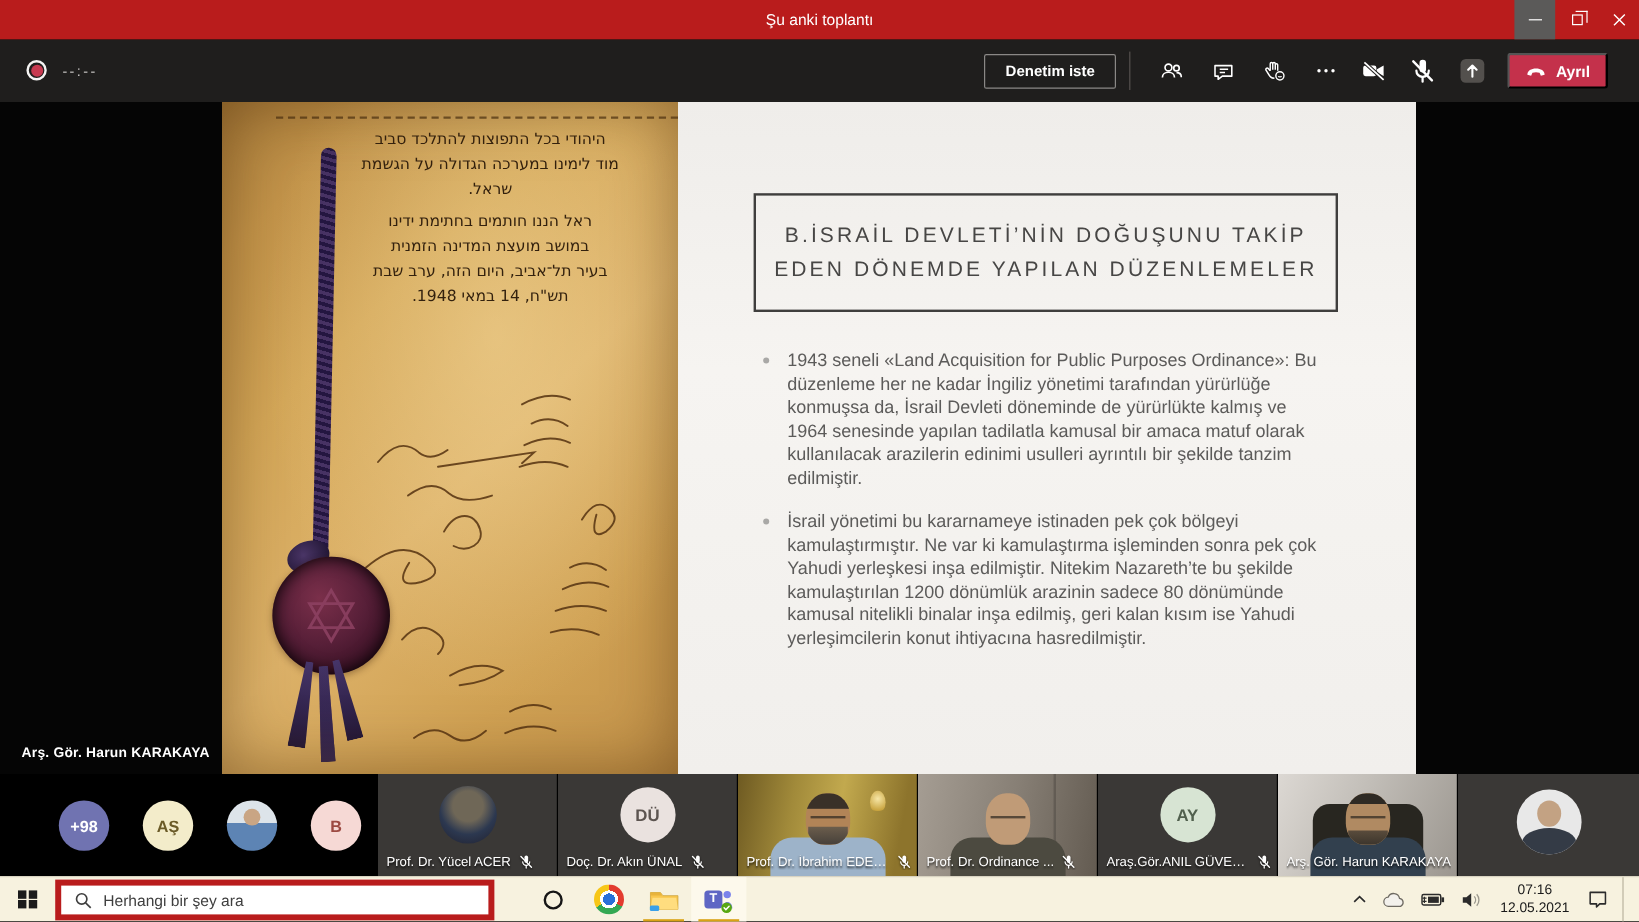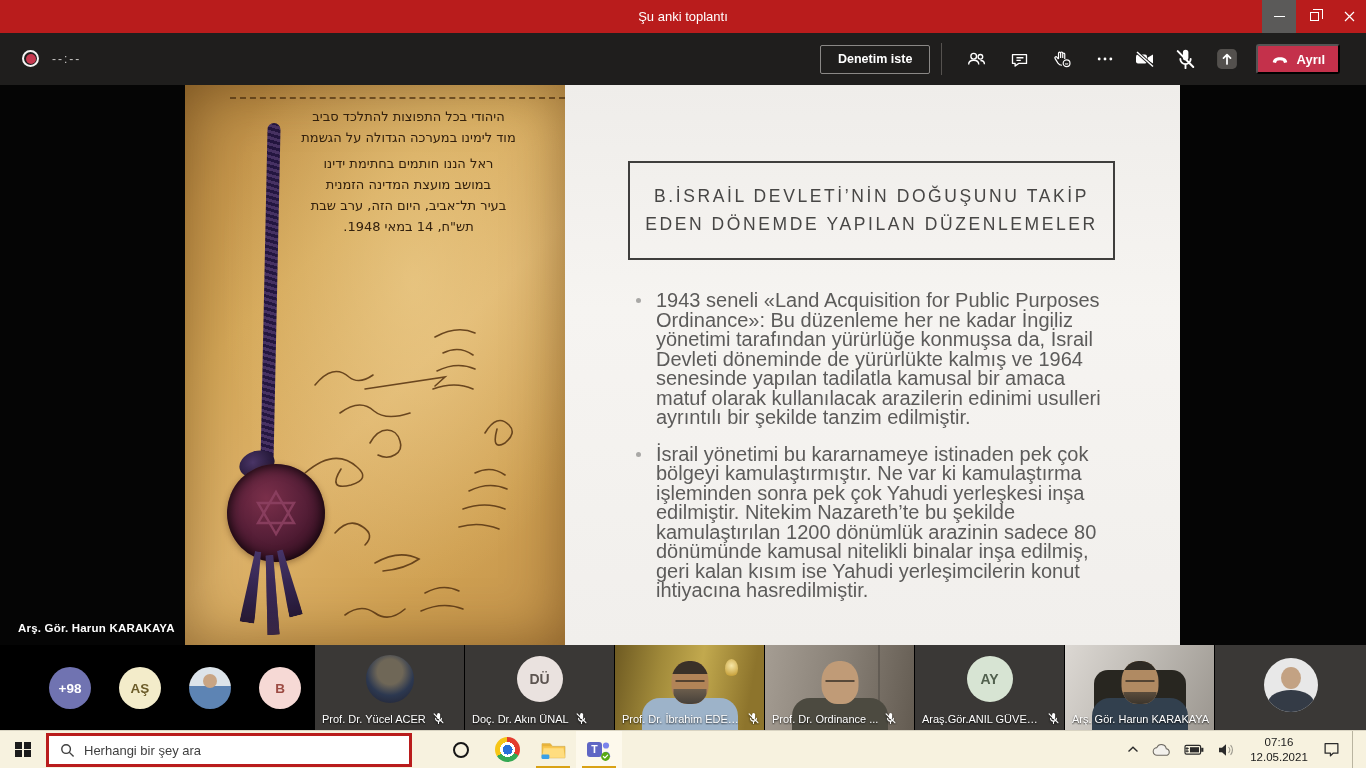--- a/index.html
+++ b/index.html
@@ -73,21 +73,21 @@
   .s3 { left:96px; top:464px; width:14px; height:68px; transform:rotate(-14deg);
         clip-path:polygon(30% 0,70% 0,100% 100%,0 100%); }
   .signatures { position:absolute; left:0; top:238px; width:380px; height:315px; }
 
   
   .title-box { position:absolute; left:443px; top:76px; width:487px; border:2px solid #3f3e3d;
                padding:19px 12px; text-align:center; }
   .title-box span { display:block; font-size:17.5px; letter-spacing:2.6px; line-height:1.62;
                     color:#474645; text-wrap:balance; }
   .bullets { position:absolute; left:448px; top:206px; width:476px; list-style:none; }
-  .bullets li { position:relative; padding-left:23px; margin-bottom:17px; font-size:20px;
+  .bullets li { position:relative; padding-left:23px; margin-bottom:17px; font-size:15px;
                 line-height:19.5px; color:#5c5b5a; }
   .bullets li::before { content:""; position:absolute; left:3px; top:7px; width:5px; height:5px;
                         border-radius:50%; background:#a9a8a6; }
 
   
   .filmstrip { position:absolute; top:645px; left:0; width:1366px; height:94px; background:#000;
                display:flex; }
   .bubble-zone { position:relative; width:315px; flex:none; }
   .bubble { position:absolute; top:22px; width:42px; height:42px; border-radius:50%;
             display:flex; align-items:center; justify-content:center; font-size:13.5px; font-weight:600; }
@@ -135,21 +135,21 @@
   .hair { position:absolute; top:0; left:0; right:0; height:13px; }
   .spec { position:absolute; top:19px; left:4px; right:4px; height:4px; border-top:2px solid #2c2620; opacity:.7; }
   .beard { position:absolute; bottom:0; left:2px; right:2px; height:15px; border-radius:0 0 45% 45%; }
 
   
   .taskbar { position:absolute; top:730px; left:0; width:1366px; height:38px; background:#f7f2df;
              border-top:1px solid #d9d4c2; display:flex; align-items:center; }
   .tb-start { width:46px; height:38px; display:flex; align-items:center; justify-content:center; }
   .winlogo { display:grid; grid-template-columns:7px 7px; grid-template-rows:7px 7px; gap:1.5px; }
   .winlogo i { background:#1b1b1b; }
-  .searchbox { width:366px; height:34px; margin-top:1px; background:#fff; border:3px solid #b91c1c;
+  .searchbox { width:366px; height:34px; margin-top:1px; background:#fff; border:5px solid #b91c1c;
                display:flex; align-items:center; gap:9px; padding:0 11px; }
   .searchbox input { border:none; outline:none; flex:1; font-size:13px; color:#3a3a3a;
                      font-family:"Liberation Sans",sans-serif; background:transparent; }
   .searchbox input::placeholder { color:#3f3f3f; opacity:1; }
   .task-icons { display:flex; margin-left:26px; }
   .tbtn { position:relative; width:46px; height:38px; display:flex; align-items:center; justify-content:center; }
   .tbtn.running::after { content:""; position:absolute; left:6px; right:6px; bottom:0; height:3px;
                          background:#d9a214; }
   .tbtn.active { background:#fdf9ec; }
   .ring { width:16px; height:16px; border:2.5px solid #161616; border-radius:50%; }
@@ -264,20 +264,21 @@
   </div>
 
   <div class="stage">
     <div class="slide">
 
       <div class="doc">
         <div class="heb-rule"></div>
         <div class="heb">
           <div>היהודי בכל התפוצות להתלכד סביב</div>
           <div>מוד לימינו במערכה הגדולה על הגשמת</div>
+          <div>שראל.</div>
           <div class="p2">
             <div>ראל הננו חותמים בחתימת ידינו</div>
             <div>במושב מועצת המדינה הזמנית</div>
             <div>בעיר תל־אביב, היום הזה, ערב שבת</div>
             <div>תש"ח, 14 במאי 1948.</div>
           </div>
         </div>
         <div class="cord"></div>
         <svg class="signatures" viewBox="0 0 380 315" fill="none" stroke="#5d3a16" stroke-width="1.6" stroke-linecap="round" opacity="0.9">
           <path d="M250 14 q22 -12 40 -4 M258 30 q16 -8 30 2 M252 48 q20 -10 38 -2 M248 66 q22 -8 40 0"></path>

